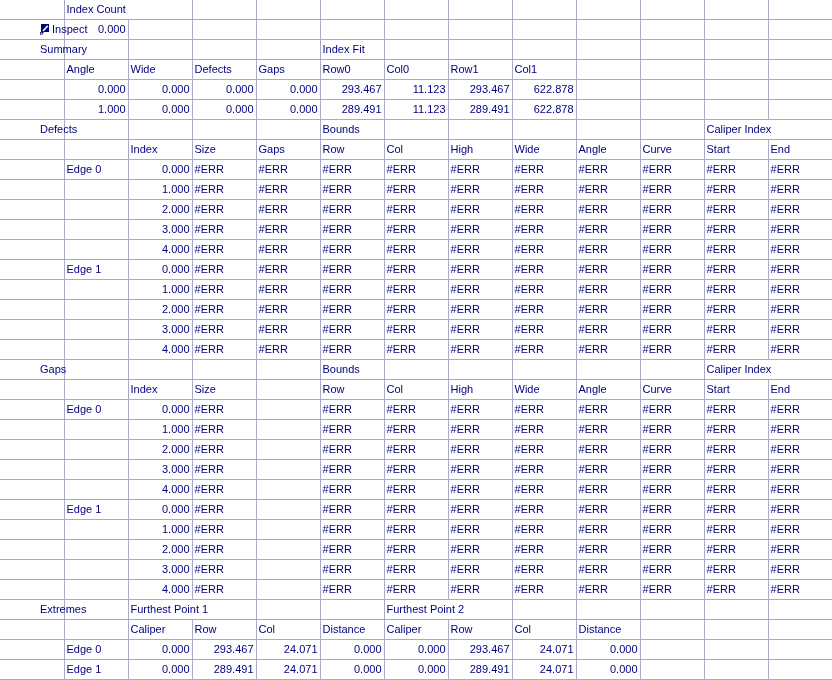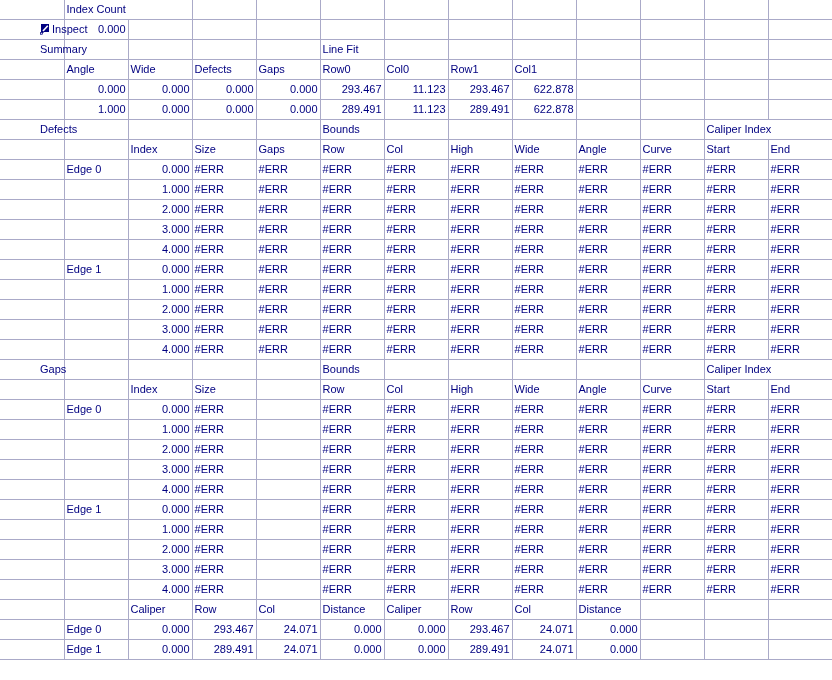--- a/index.html
+++ b/index.html
@@ -80,21 +80,21 @@
         <td data-name="cell-empty"></td>
         <td data-name="cell-empty"></td>
         <td data-name="cell-empty"></td>
       </tr>
       <tr data-name="spreadsheet-row">
         <td data-name="section-label-summary"><span data-name="cell-text">Summary</span></td>
         <td data-name="cell-empty"></td>
         <td data-name="cell-empty"></td>
         <td data-name="cell-empty"></td>
         <td data-name="cell-empty"></td>
-        <td data-name="group-label-line-fit"><span data-name="cell-text">Line Fit</span></td>
+        <td data-name="group-label-line-fit"><span data-name="cell-text">Index Fit</span></td>
         <td data-name="cell-empty"></td>
         <td data-name="cell-empty"></td>
         <td data-name="cell-empty"></td>
         <td data-name="cell-empty"></td>
         <td data-name="cell-empty"></td>
         <td data-name="cell-empty"></td>
         <td data-name="cell-empty"></td>
       </tr>
       <tr data-name="spreadsheet-row">
         <td data-name="cell-empty"></td>
@@ -493,20 +493,33 @@
         <td data-name="cell-error"><span data-name="cell-text">#ERR</span></td>
         <td data-name="cell-error"><span data-name="cell-text">#ERR</span></td>
         <td data-name="cell-error"><span data-name="cell-text">#ERR</span></td>
         <td data-name="cell-error"><span data-name="cell-text">#ERR</span></td>
         <td data-name="cell-error"><span data-name="cell-text">#ERR</span></td>
         <td data-name="cell-error"><span data-name="cell-text">#ERR</span></td>
         <td data-name="cell-error"><span data-name="cell-text">#ERR</span></td>
         <td data-name="cell-error"><span data-name="cell-text">#ERR</span></td>
       </tr>
       <tr data-name="spreadsheet-row">
+        <td data-name="section-label-extremes"><span data-name="cell-text">Extremes</span></td>
+        <td data-name="cell-empty"></td>
+        <td colspan="2" data-name="group-label-furthest-point-1"><span data-name="cell-text">Furthest Point 1</span></td>
+        <td data-name="cell-empty"></td>
+        <td data-name="cell-empty"></td>
+        <td colspan="2" data-name="group-label-furthest-point-2"><span data-name="cell-text">Furthest Point 2</span></td>
+        <td data-name="cell-empty"></td>
+        <td data-name="cell-empty"></td>
+        <td data-name="cell-empty"></td>
+        <td data-name="cell-empty"></td>
+        <td data-name="cell-empty"></td>
+      </tr>
+      <tr data-name="spreadsheet-row">
         <td data-name="cell-empty"></td>
         <td data-name="cell-empty"></td>
         <td data-name="col-header"><span data-name="cell-text">Caliper</span></td>
         <td data-name="col-header"><span data-name="cell-text">Row</span></td>
         <td data-name="col-header"><span data-name="cell-text">Col</span></td>
         <td data-name="col-header"><span data-name="cell-text">Distance</span></td>
         <td data-name="col-header"><span data-name="cell-text">Caliper</span></td>
         <td data-name="col-header"><span data-name="cell-text">Row</span></td>
         <td data-name="col-header"><span data-name="cell-text">Col</span></td>
         <td data-name="col-header"><span data-name="cell-text">Distance</span></td>

